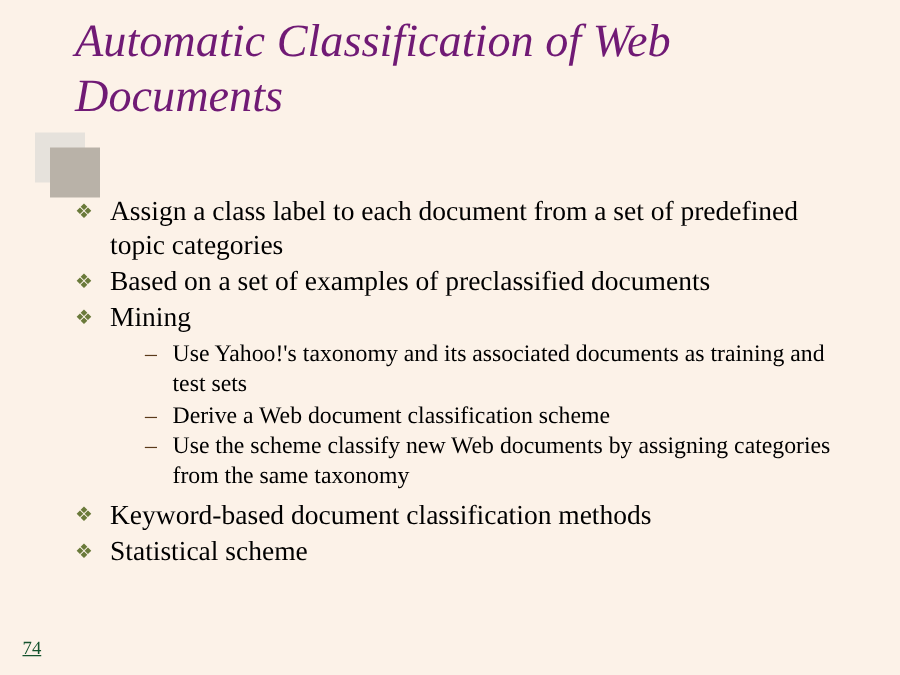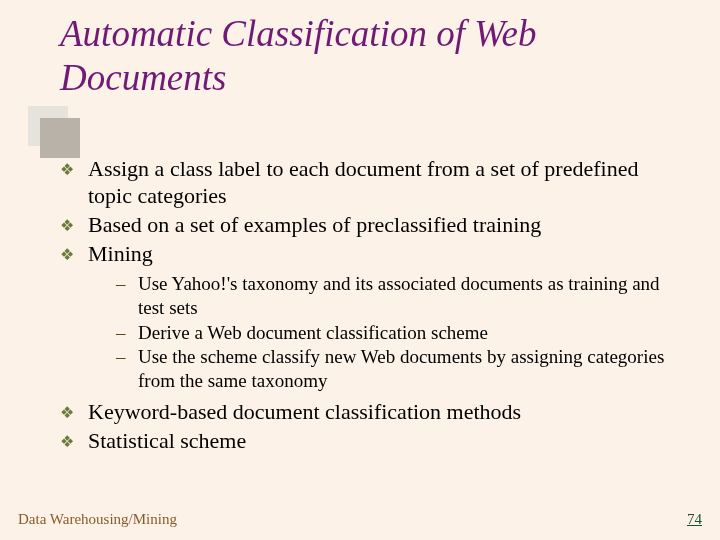--- a/index.html
+++ b/index.html
@@ -104,21 +104,21 @@
 
 <div class="content">
 
   <div class="lvl1">
     <span class="bullet">❖</span>
     <span class="txt">Assign a class label to each document from a set of predefined topic categories</span>
   </div>
 
   <div class="lvl1">
     <span class="bullet">❖</span>
-    <span class="txt">Based on a set of examples of preclassified training</span>
+    <span class="txt">Based on a set of examples of preclassified documents</span>
   </div>
 
   <div class="lvl1">
     <span class="bullet">❖</span>
     <span class="txt">Mining</span>
   </div>
 
   <div class="sub">
     <div class="lvl2">
       <span class="dash">–</span>
@@ -140,15 +140,14 @@
   </div>
 
   <div class="lvl1">
     <span class="bullet">❖</span>
     <span class="txt">Statistical scheme</span>
   </div>
 
 </div>
 
 <div class="footer">
-  <span>Data Warehousing/Mining</span>
   <span class="pagenum">74</span>
 </div>
 
 </body></html>

